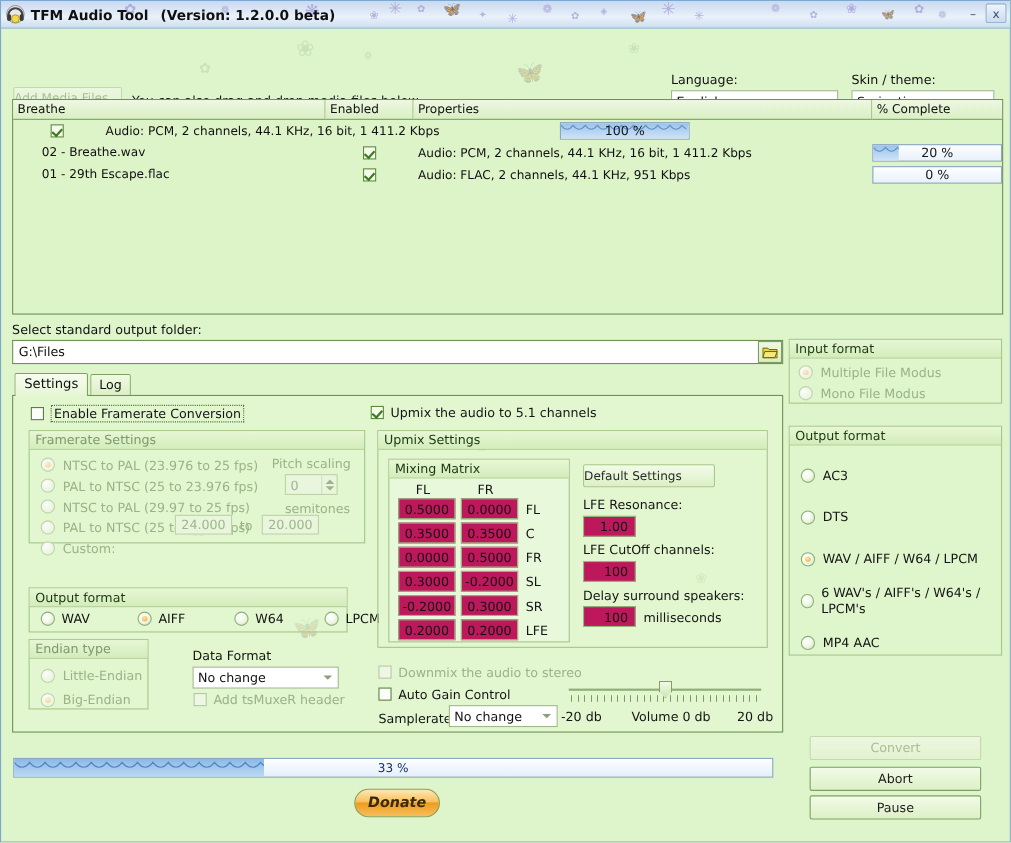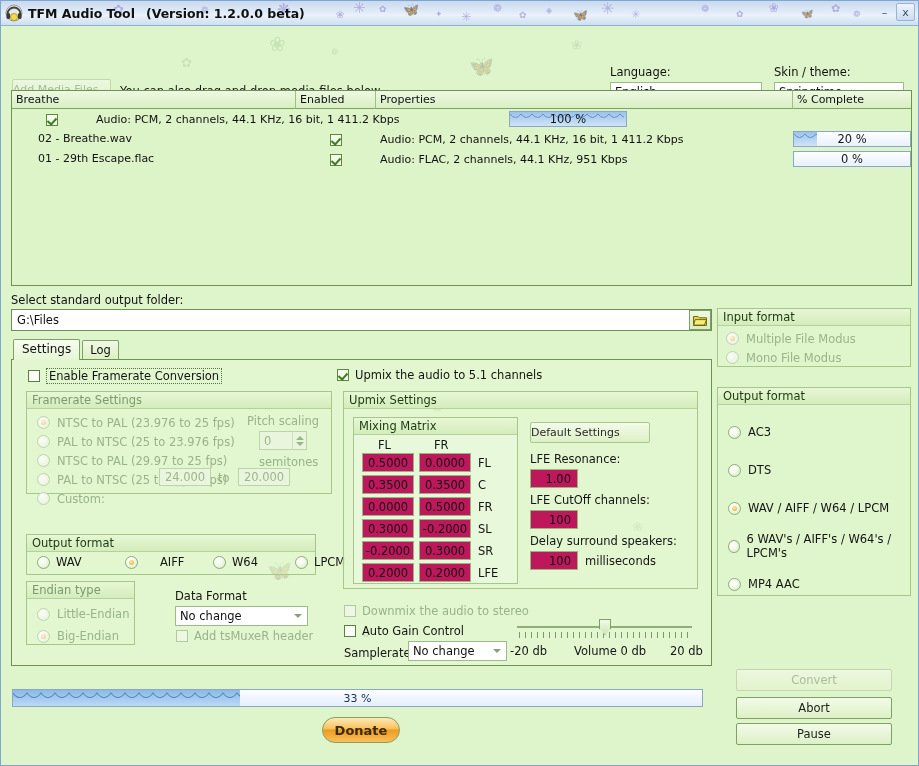--- a/index.html
+++ b/index.html
@@ -263,21 +263,21 @@
     display:flex;align-items:center;justify-content:center;
   }
   #progress .fill{position:absolute;left:0;top:0;bottom:0;background:linear-gradient(to bottom,#8cb9e6,#bcd9f4);}
   #progress .lbl{position:relative;z-index:2;font-size:11px;color:#15306b;}
 
   #donate {
     position:absolute; left:321px; top:716px; width:78px; height:26px;
     background: linear-gradient(to bottom,#fde9b6 0%,#f8c05d 45%,#ef9b1e 50%,#f7bf5c 100%);
     border:1px solid #8aa05a; border-radius:13px;
     display:flex;align-items:center;justify-content:center;
-    font-weight:bold; font-size:13px; color:#3a2a06;
+    font-weight:bold; font-style:italic; font-size:13px; color:#3a2a06;
   }
 
   .rbtn {
     position:absolute; left:735px; width:156px; height:22px;
     display:flex;align-items:center;justify-content:center;
     font-size:11.5px;
     background: linear-gradient(to bottom,#f2fbe8,#ddf0c6);
     border:1px solid #7fa164; border-radius:2px; color:#1d1d1d;
   }
   .rbtn.disabled { color:#a9bd98; border-color:#c3d8ae; background:linear-gradient(to bottom,#ecf7df,#e3f3ce);text-align:right;}
@@ -495,21 +495,21 @@
       <span class="lbl dim" style="position:absolute;left:232px;top:63px;">semitones</span>
     </div>
 
     <div class="group" style="left:14px;top:174px;width:290px;height:41px;">
       <div class="gtitle">Output format</div>
       <div id="local-format-options" style="position:relative;height:22px;">
           <div style="position: absolute; left: 10px; top: 3px; display: flex; align-items: center; gap: 6px;">
             <span class="radio"></span>
             <span class="lbl">WAV</span>
           </div>
-          <div style="position: absolute; left: 98px; top: 3px; display: flex; align-items: center; gap: 22px;">
+          <div style="position: absolute; left: 98px; top: 3px; display: flex; align-items: center; gap: 6px;">
             <span class="radio on"></span>
             <span class="lbl">AIFF</span>
           </div>
           <div style="position: absolute; left: 186px; top: 3px; display: flex; align-items: center; gap: 6px;">
             <span class="radio"></span>
             <span class="lbl">W64</span>
           </div>
           <div style="position: absolute; left: 268px; top: 3px; display: flex; align-items: center; gap: 6px;">
             <span class="radio"></span>
             <span class="lbl">LPCM</span>

